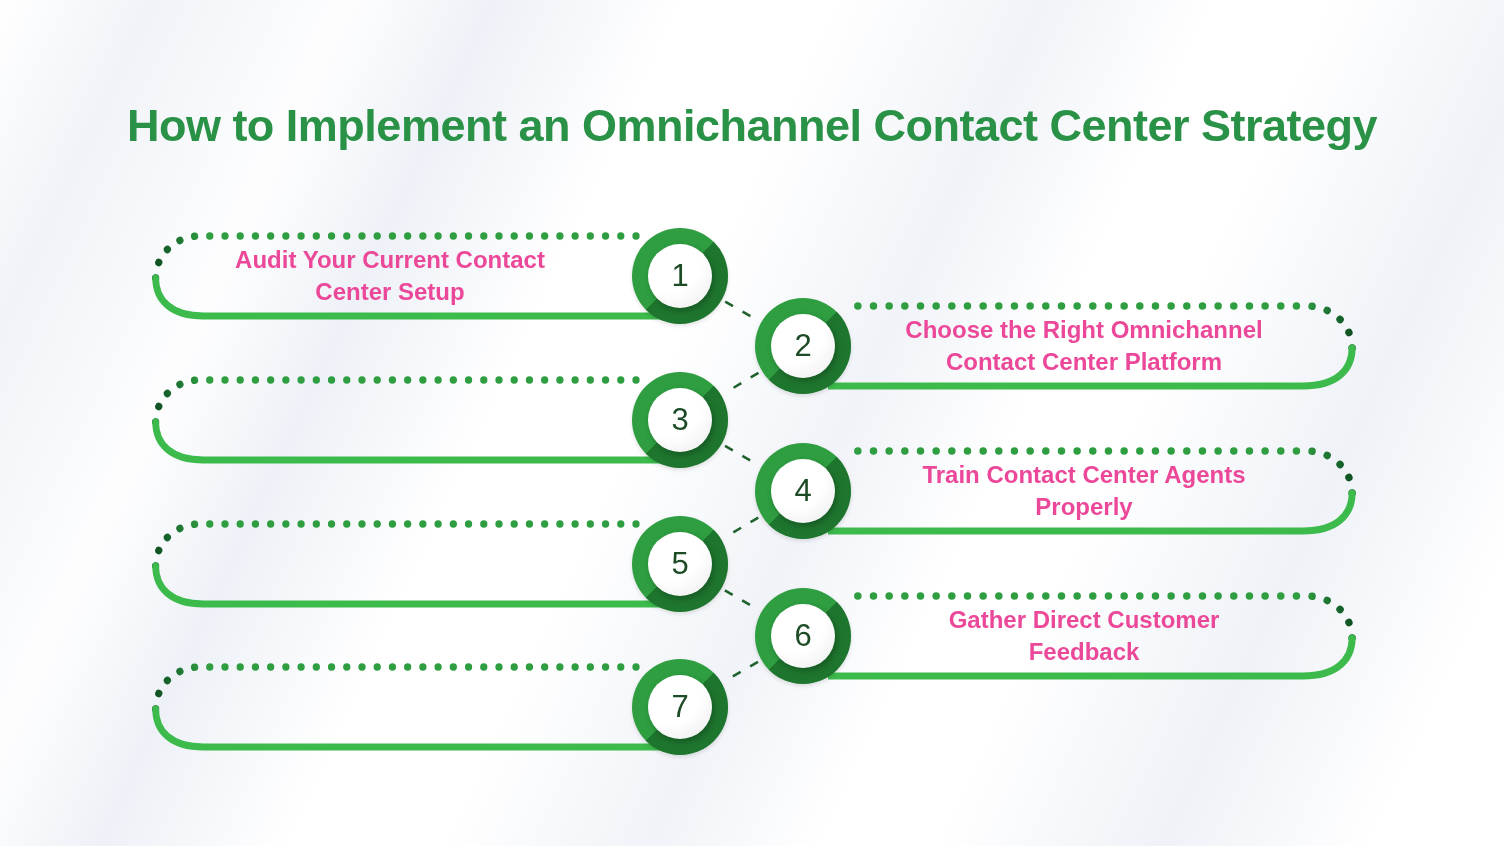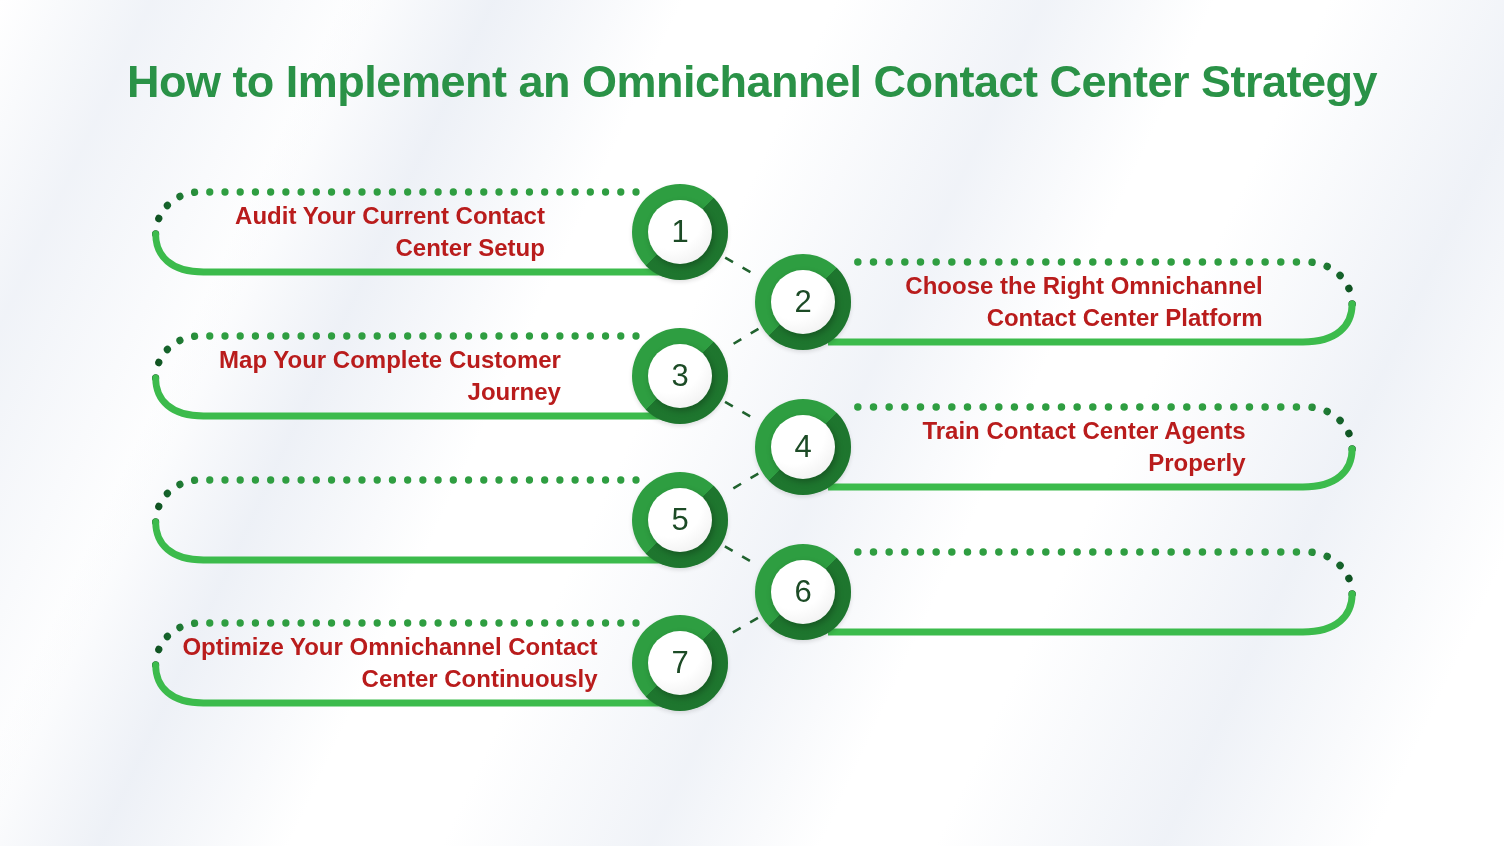--- a/index.html
+++ b/index.html
@@ -15,20 +15,21 @@
     background-color: #ffffff;
     background-image:
       linear-gradient(115deg, rgba(228,233,242,0) 18%, rgba(228,233,242,0.65) 26%, rgba(228,233,242,0) 36%),
       linear-gradient(115deg, rgba(228,233,242,0) 44%, rgba(228,233,242,0.55) 55%, rgba(228,233,242,0) 64%),
       linear-gradient(115deg, rgba(228,233,242,0) 70%, rgba(228,233,242,0.6) 82%, rgba(228,233,242,0) 93%),
       linear-gradient(295deg, rgba(228,233,242,0) 80%, rgba(228,233,242,0.55) 92%, rgba(228,233,242,0) 100%);
   }
   #canvas {
     position: absolute;
     inset: 0;
+    margin-top: 44px;
   }
   h1.title {
     position: absolute;
     top: 56px;
     left: 0;
     width: 100%;
     margin: 0;
     text-align: center;
     font-size: 45px;
     font-weight: 800;
@@ -102,25 +103,25 @@
     color: #1c4b26;
   }
   .label {
     position: absolute;
     top: 0;
     height: 96px;
     width: 460px;
     display: flex;
     align-items: center;
     justify-content: center;
-    text-align: right;
+    text-align: center;
     font-size: 24px;
     line-height: 32px;
     font-weight: 700;
-    color: #b91c1c;
+    color: #ec4899;
   }
   .step.left .label { left: 12px; }
   .step.right .label { left: 99px; }
 </style>
 </head>
 <body>
 
 <div id="canvas">
 
   <h1 class="title">How to Implement an Omnichannel Contact Center Strategy</h1>
@@ -173,21 +174,20 @@
       <svg class="pill" viewBox="0 0 540 96" preserveAspectRatio="none" xmlns="http://www.w3.org/2000/svg">
         <path class="dots" d="M 8,50 A 46,42 0 0 1 54,8 L 512,8"></path>
         <path class="base" d="M 8,50 C 8,72 24,88 58,88 L 540,88"></path>
       </svg>
       <div class="badge">
         <div class="badge-wedge"></div>
         <div class="badge-inner">
           <span class="num">3</span>
         </div>
       </div>
-      <div class="label">Map Your Complete Customer<br>Journey</div>
     </div>
       <div class="step right" style="top: 399px; left: 755px;">
       <svg class="pill" viewBox="0 0 540 96" preserveAspectRatio="none" xmlns="http://www.w3.org/2000/svg">
         <path class="dots" d="M 8,50 A 46,42 0 0 1 54,8 L 512,8"></path>
         <path class="base" d="M 8,50 C 8,72 24,88 58,88 L 540,88"></path>
       </svg>
       <div class="badge">
         <div class="badge-wedge"></div>
         <div class="badge-inner">
           <span class="num">4</span>
@@ -211,29 +211,29 @@
       <svg class="pill" viewBox="0 0 540 96" preserveAspectRatio="none" xmlns="http://www.w3.org/2000/svg">
         <path class="dots" d="M 8,50 A 46,42 0 0 1 54,8 L 512,8"></path>
         <path class="base" d="M 8,50 C 8,72 24,88 58,88 L 540,88"></path>
       </svg>
       <div class="badge">
         <div class="badge-wedge"></div>
         <div class="badge-inner">
           <span class="num">6</span>
         </div>
       </div>
+      <div class="label">Gather Direct Customer<br>Feedback</div>
     </div>
       <div class="step left" style="top: 615px; left: 148px;">
       <svg class="pill" viewBox="0 0 540 96" preserveAspectRatio="none" xmlns="http://www.w3.org/2000/svg">
         <path class="dots" d="M 8,50 A 46,42 0 0 1 54,8 L 512,8"></path>
         <path class="base" d="M 8,50 C 8,72 24,88 58,88 L 540,88"></path>
       </svg>
       <div class="badge">
         <div class="badge-wedge"></div>
         <div class="badge-inner">
           <span class="num">7</span>
         </div>
       </div>
-      <div class="label">Optimize Your Omnichannel Contact<br>Center Continuously</div>
     </div>
     </div>
 
 </div>
 
 </body></html>

